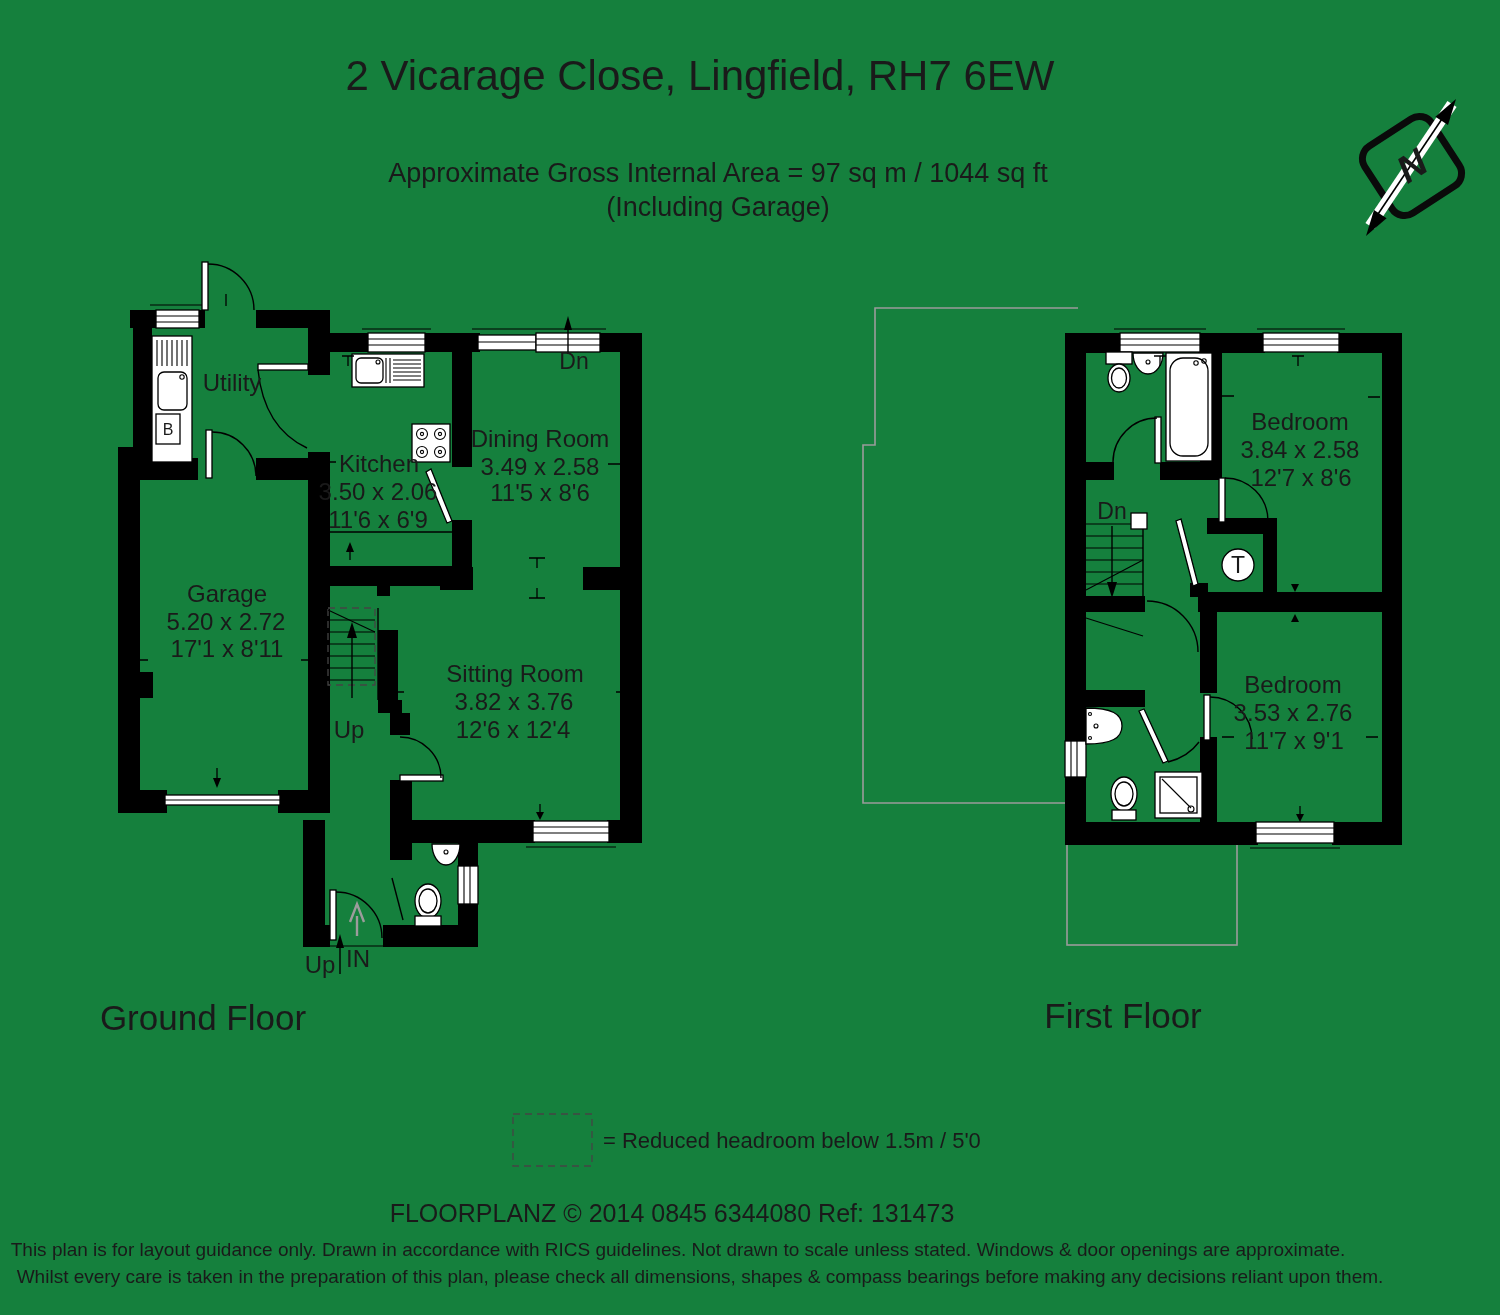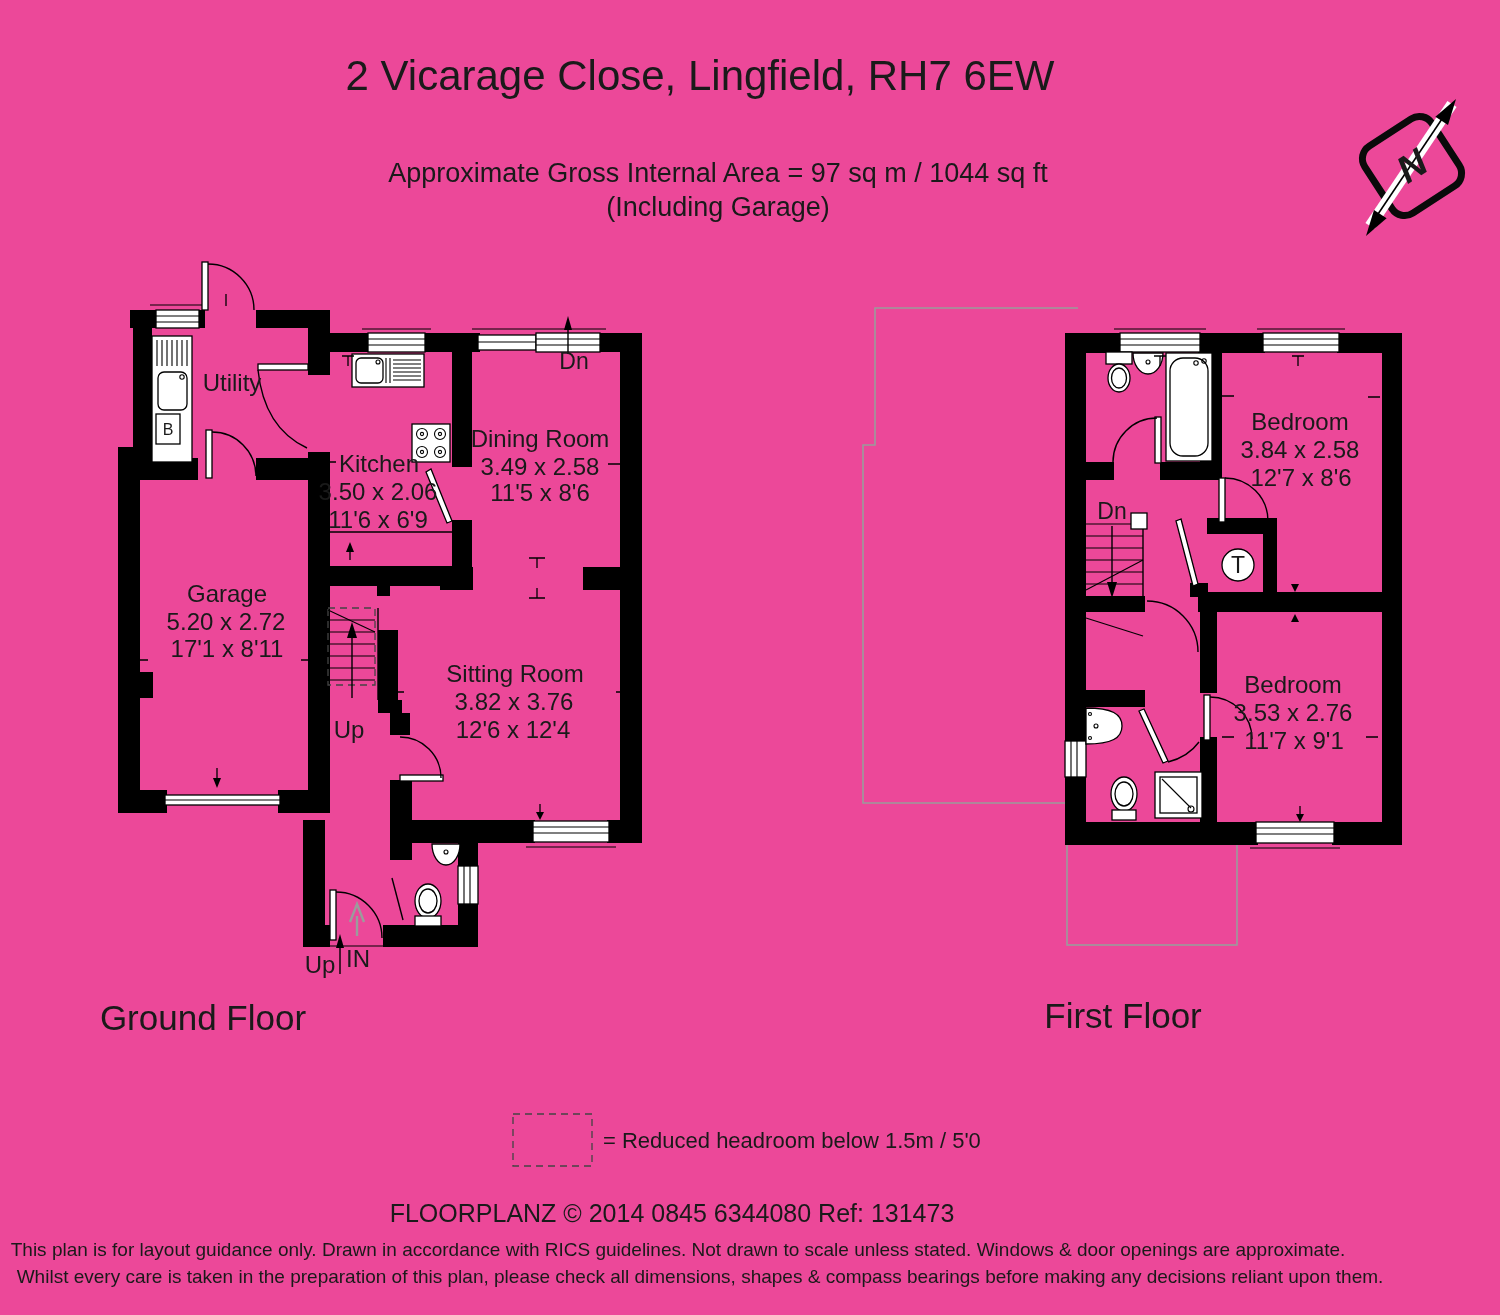--- a/index.html
+++ b/index.html
@@ -1,16 +1,16 @@
 <!DOCTYPE html>
 <html><head>
 <meta charset="utf-8">
 <style>
   html,body{margin:0;padding:0;background:#fff;}
-  .page{width:1500px;height:1315px;position:relative;background:#ec4899;font-family:"Liberation Sans",sans-serif;}
+  .page{width:1500px;height:1315px;position:relative;background:#15803d;font-family:"Liberation Sans",sans-serif;}
   svg{display:block;}
   .wall{fill:#000;}
   .fix{fill:#fff;stroke:#000;stroke-width:1.3;}
   .ln{stroke:#000;stroke-width:1.4;fill:none;}
   .thin{stroke:#000;stroke-width:1.1;fill:none;}
   .gray{stroke:#9b9b9b;stroke-width:1.6;fill:none;}
   .garrow{stroke:#9c9c9c;stroke-width:2.4;fill:none;}
   .dash{stroke:#444;stroke-width:1.3;fill:none;stroke-dasharray:7 5;}
   .tick{stroke:#000;stroke-width:1.3;fill:none;}
   .tri{fill:#000;stroke:none;}

